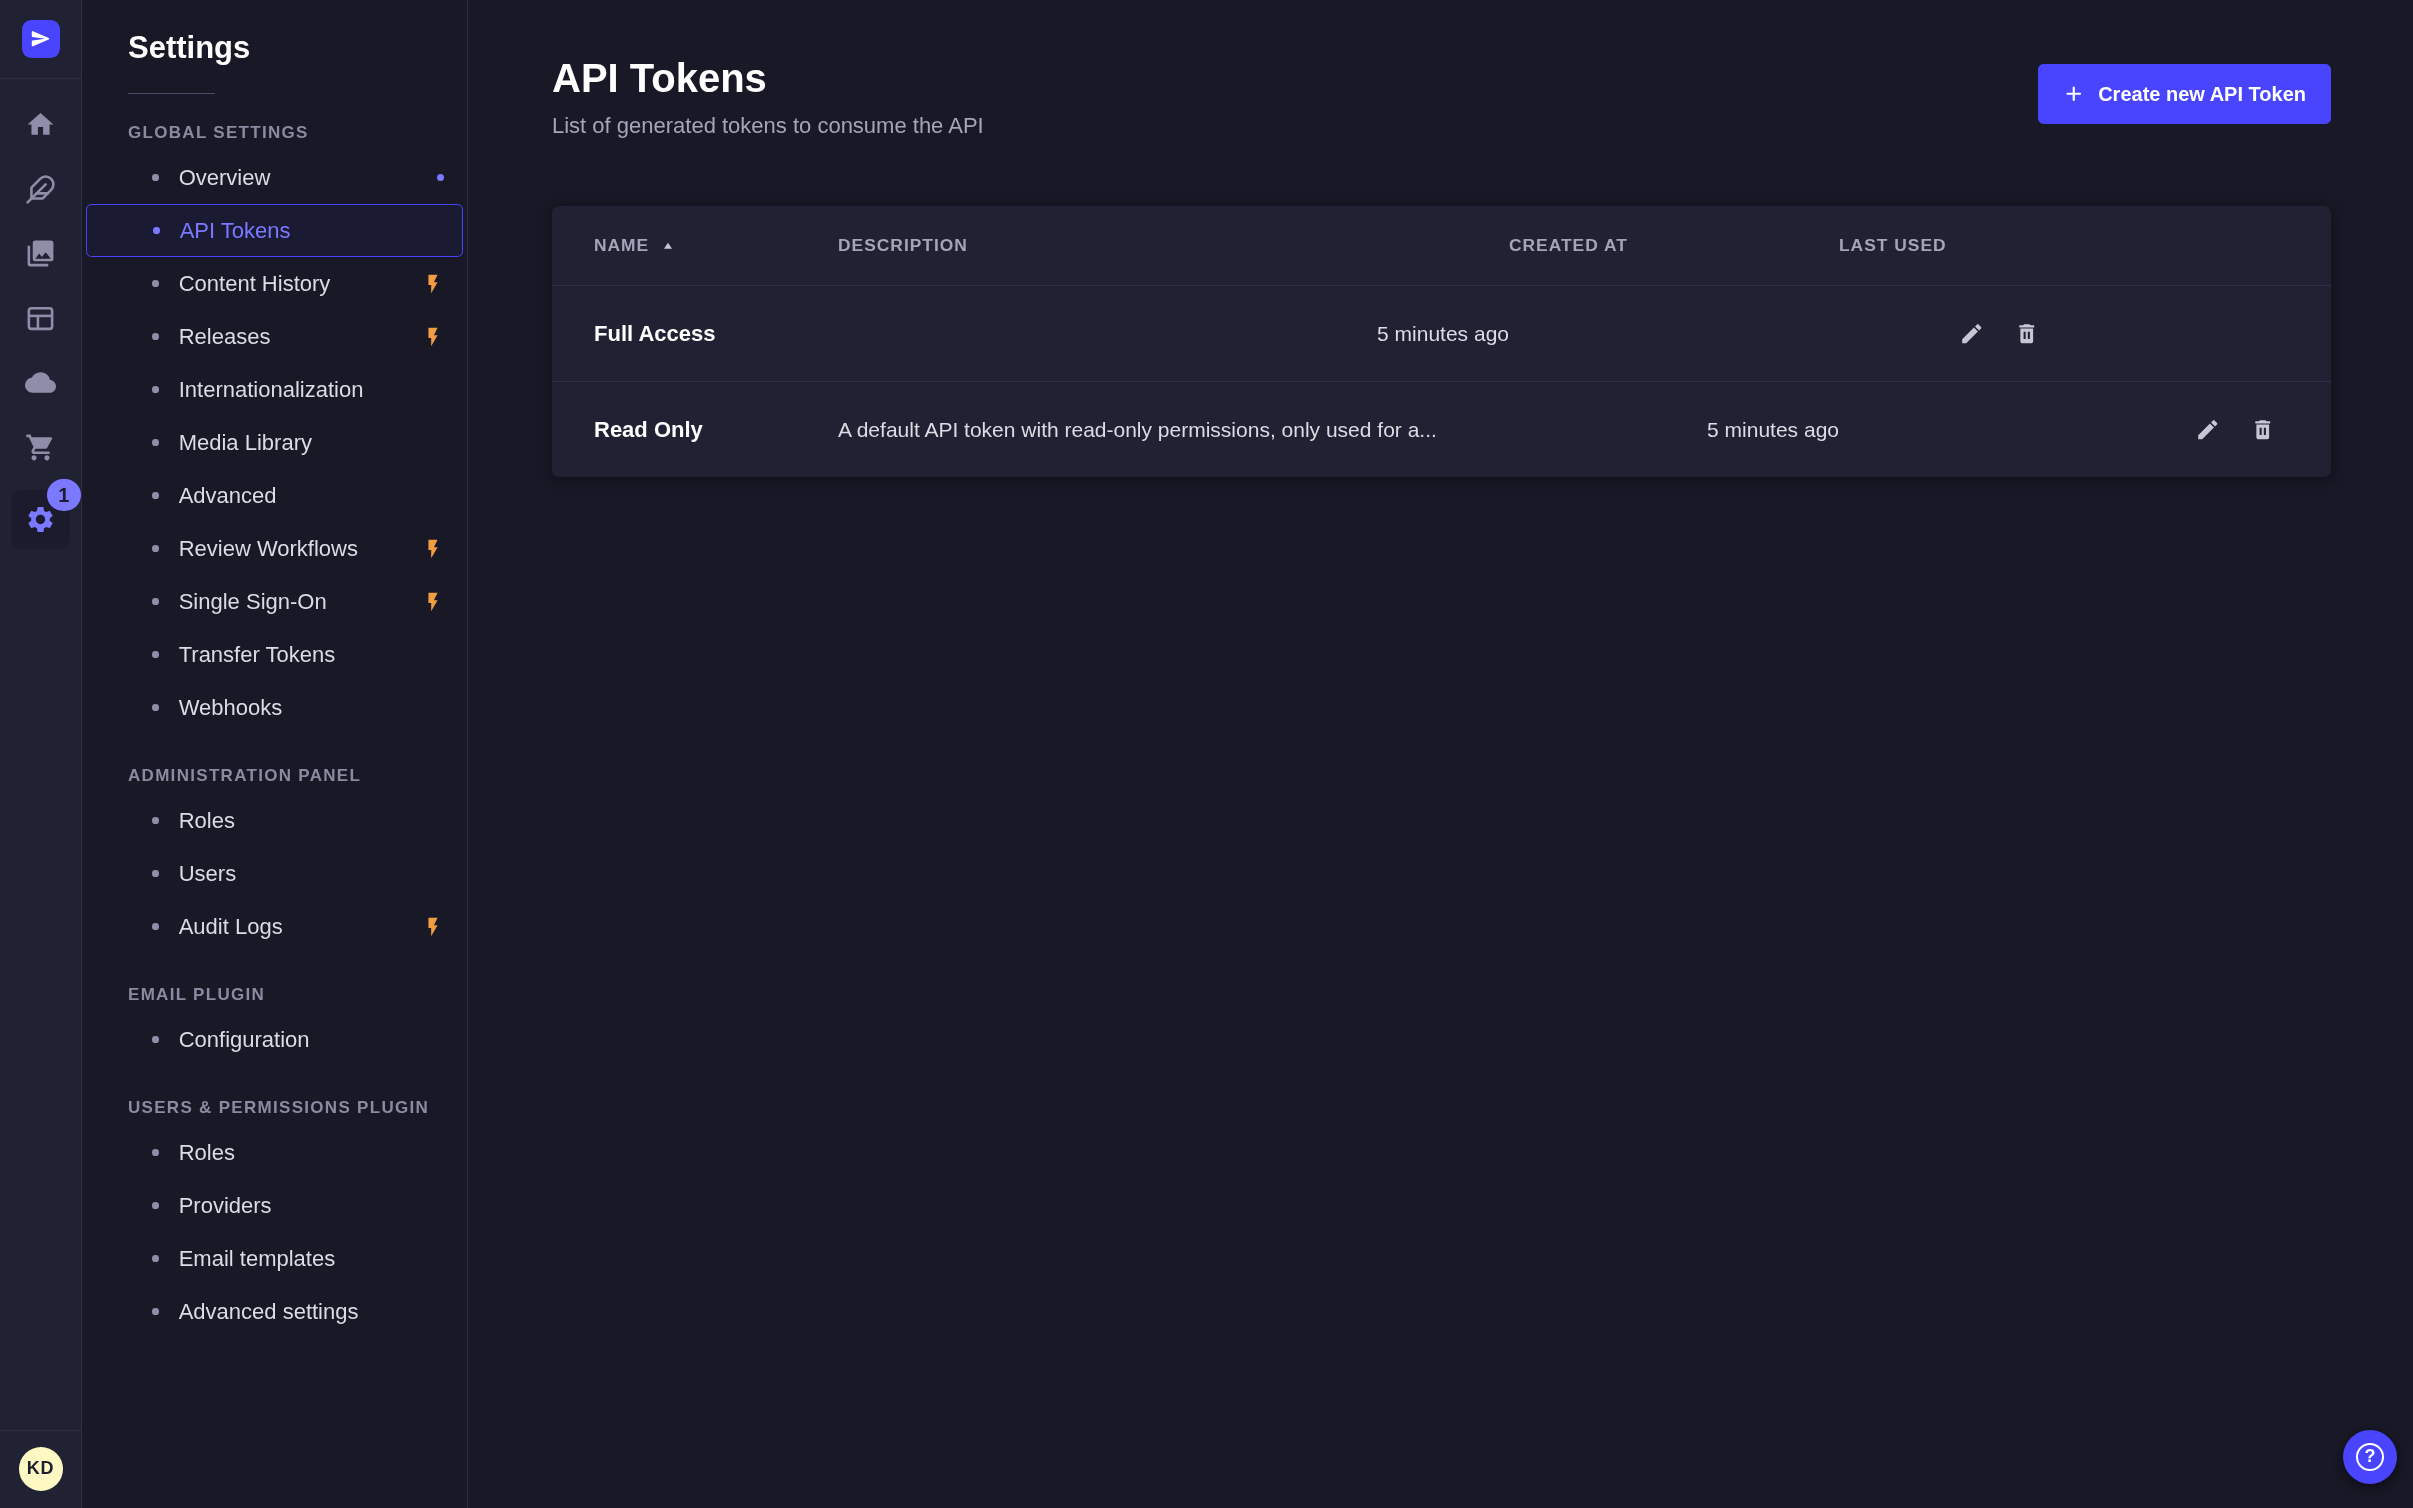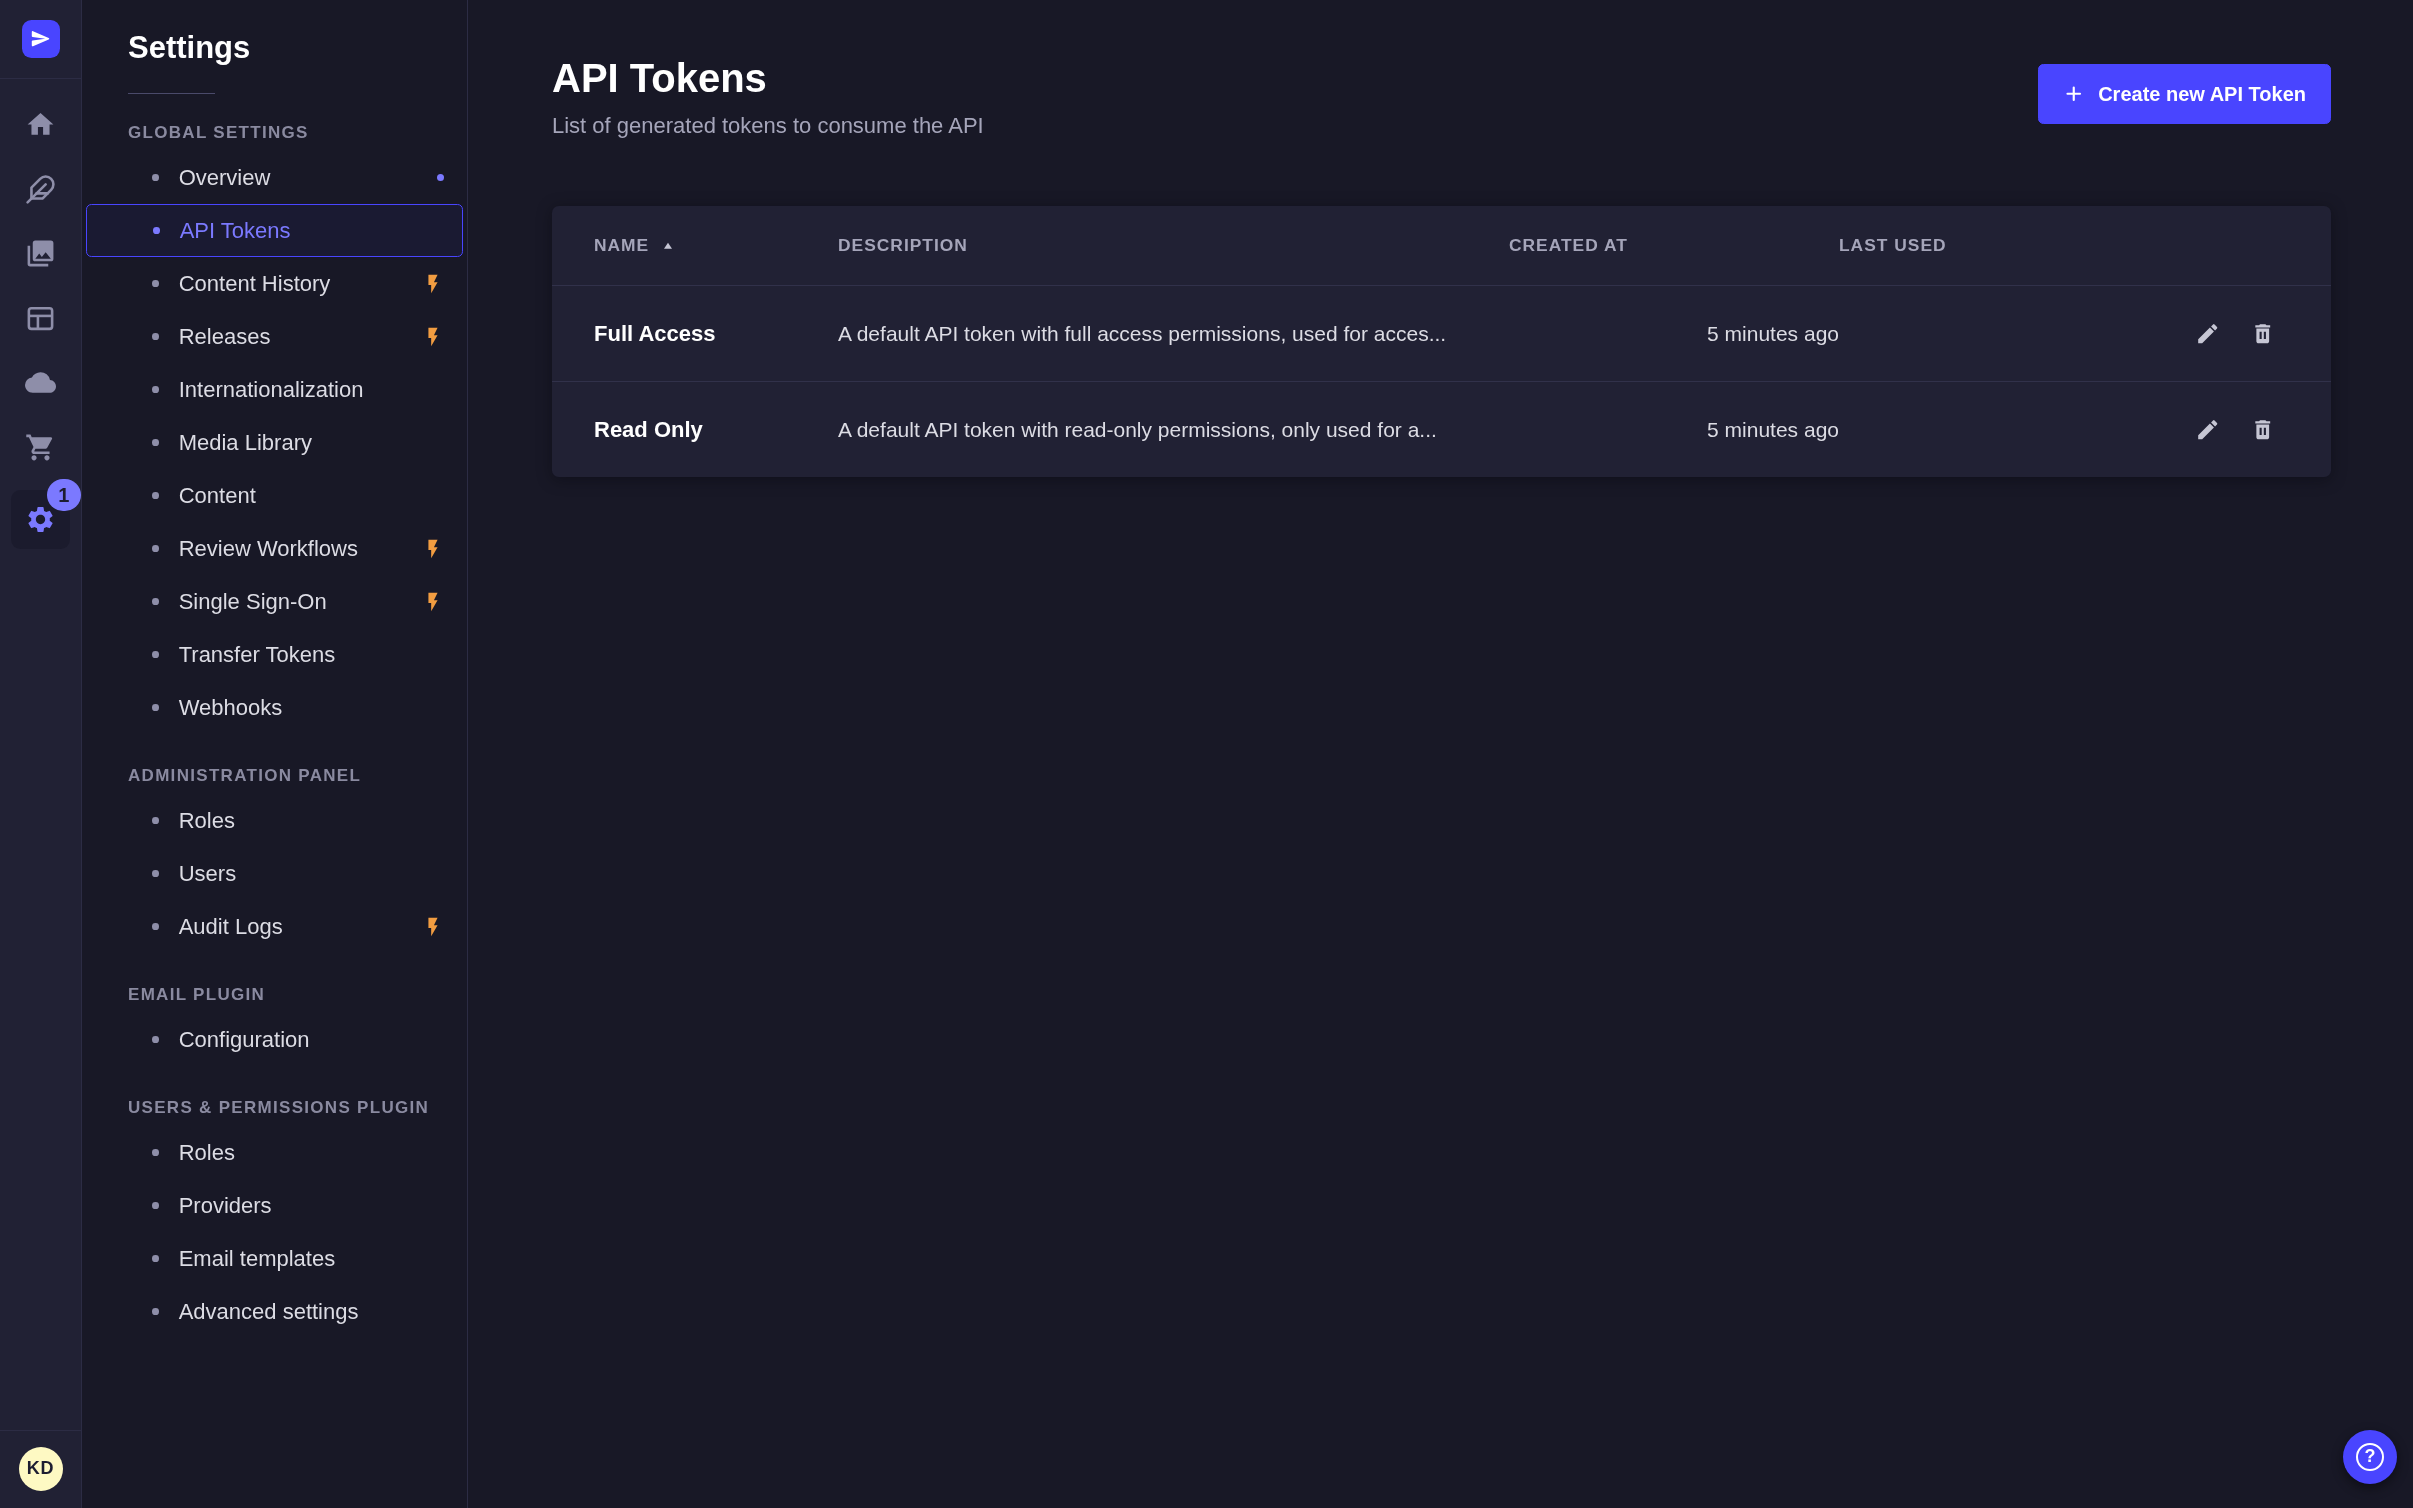--- a/index.html
+++ b/index.html
@@ -259,21 +259,21 @@
           <div class="nav-item">
             <span class="bullet"></span>
             <span class="nav-label">Internationalization</span>
           </div>
           <div class="nav-item">
             <span class="bullet"></span>
             <span class="nav-label">Media Library</span>
           </div>
           <div class="nav-item">
             <span class="bullet"></span>
-            <span class="nav-label">Content</span>
+            <span class="nav-label">Advanced</span>
           </div>
           <div class="nav-item">
             <span class="bullet"></span>
             <span class="nav-label">Review Workflows</span>
             <span class="nav-right bolt">
               <svg viewBox="0 0 24 24" fill="currentColor">
                 <path d="M7 2v11h3v9l7-12h-4l4-8H7z"></path>
               </svg>
             </span>
           </div>
@@ -369,21 +369,20 @@
           </button>
         </div>
         <div class="th">DESCRIPTION</div>
         <div class="th">CREATED AT</div>
         <div class="th">LAST USED</div>
         <div class="th"></div>
       </div>
       <div class="tbody" id="table-body">
           <div class="trow">
             <div class="cell-name c1">Full Access</div>
-            <div class="cell-desc">A default API token with full access permissions, used for acces...</div>
             <div class="cell-created">5 minutes ago</div>
             <div class="cell-last"></div>
             <div class="actions">
               <button class="icon-btn">
                 <svg viewBox="0 0 24 24" fill="currentColor">
                   <path d="M3 17.25V21h3.75L17.81 9.94l-3.75-3.75L3 17.25zM20.71 7.04c.39-.39.39-1.02 0-1.41l-2.34-2.34a.9959.9959 0 0 0-1.41 0l-1.83 1.83 3.75 3.75 1.83-1.83z"></path>
                 </svg>
               </button>
               <button class="icon-btn">
                 <svg viewBox="0 0 24 24" fill="currentColor">

